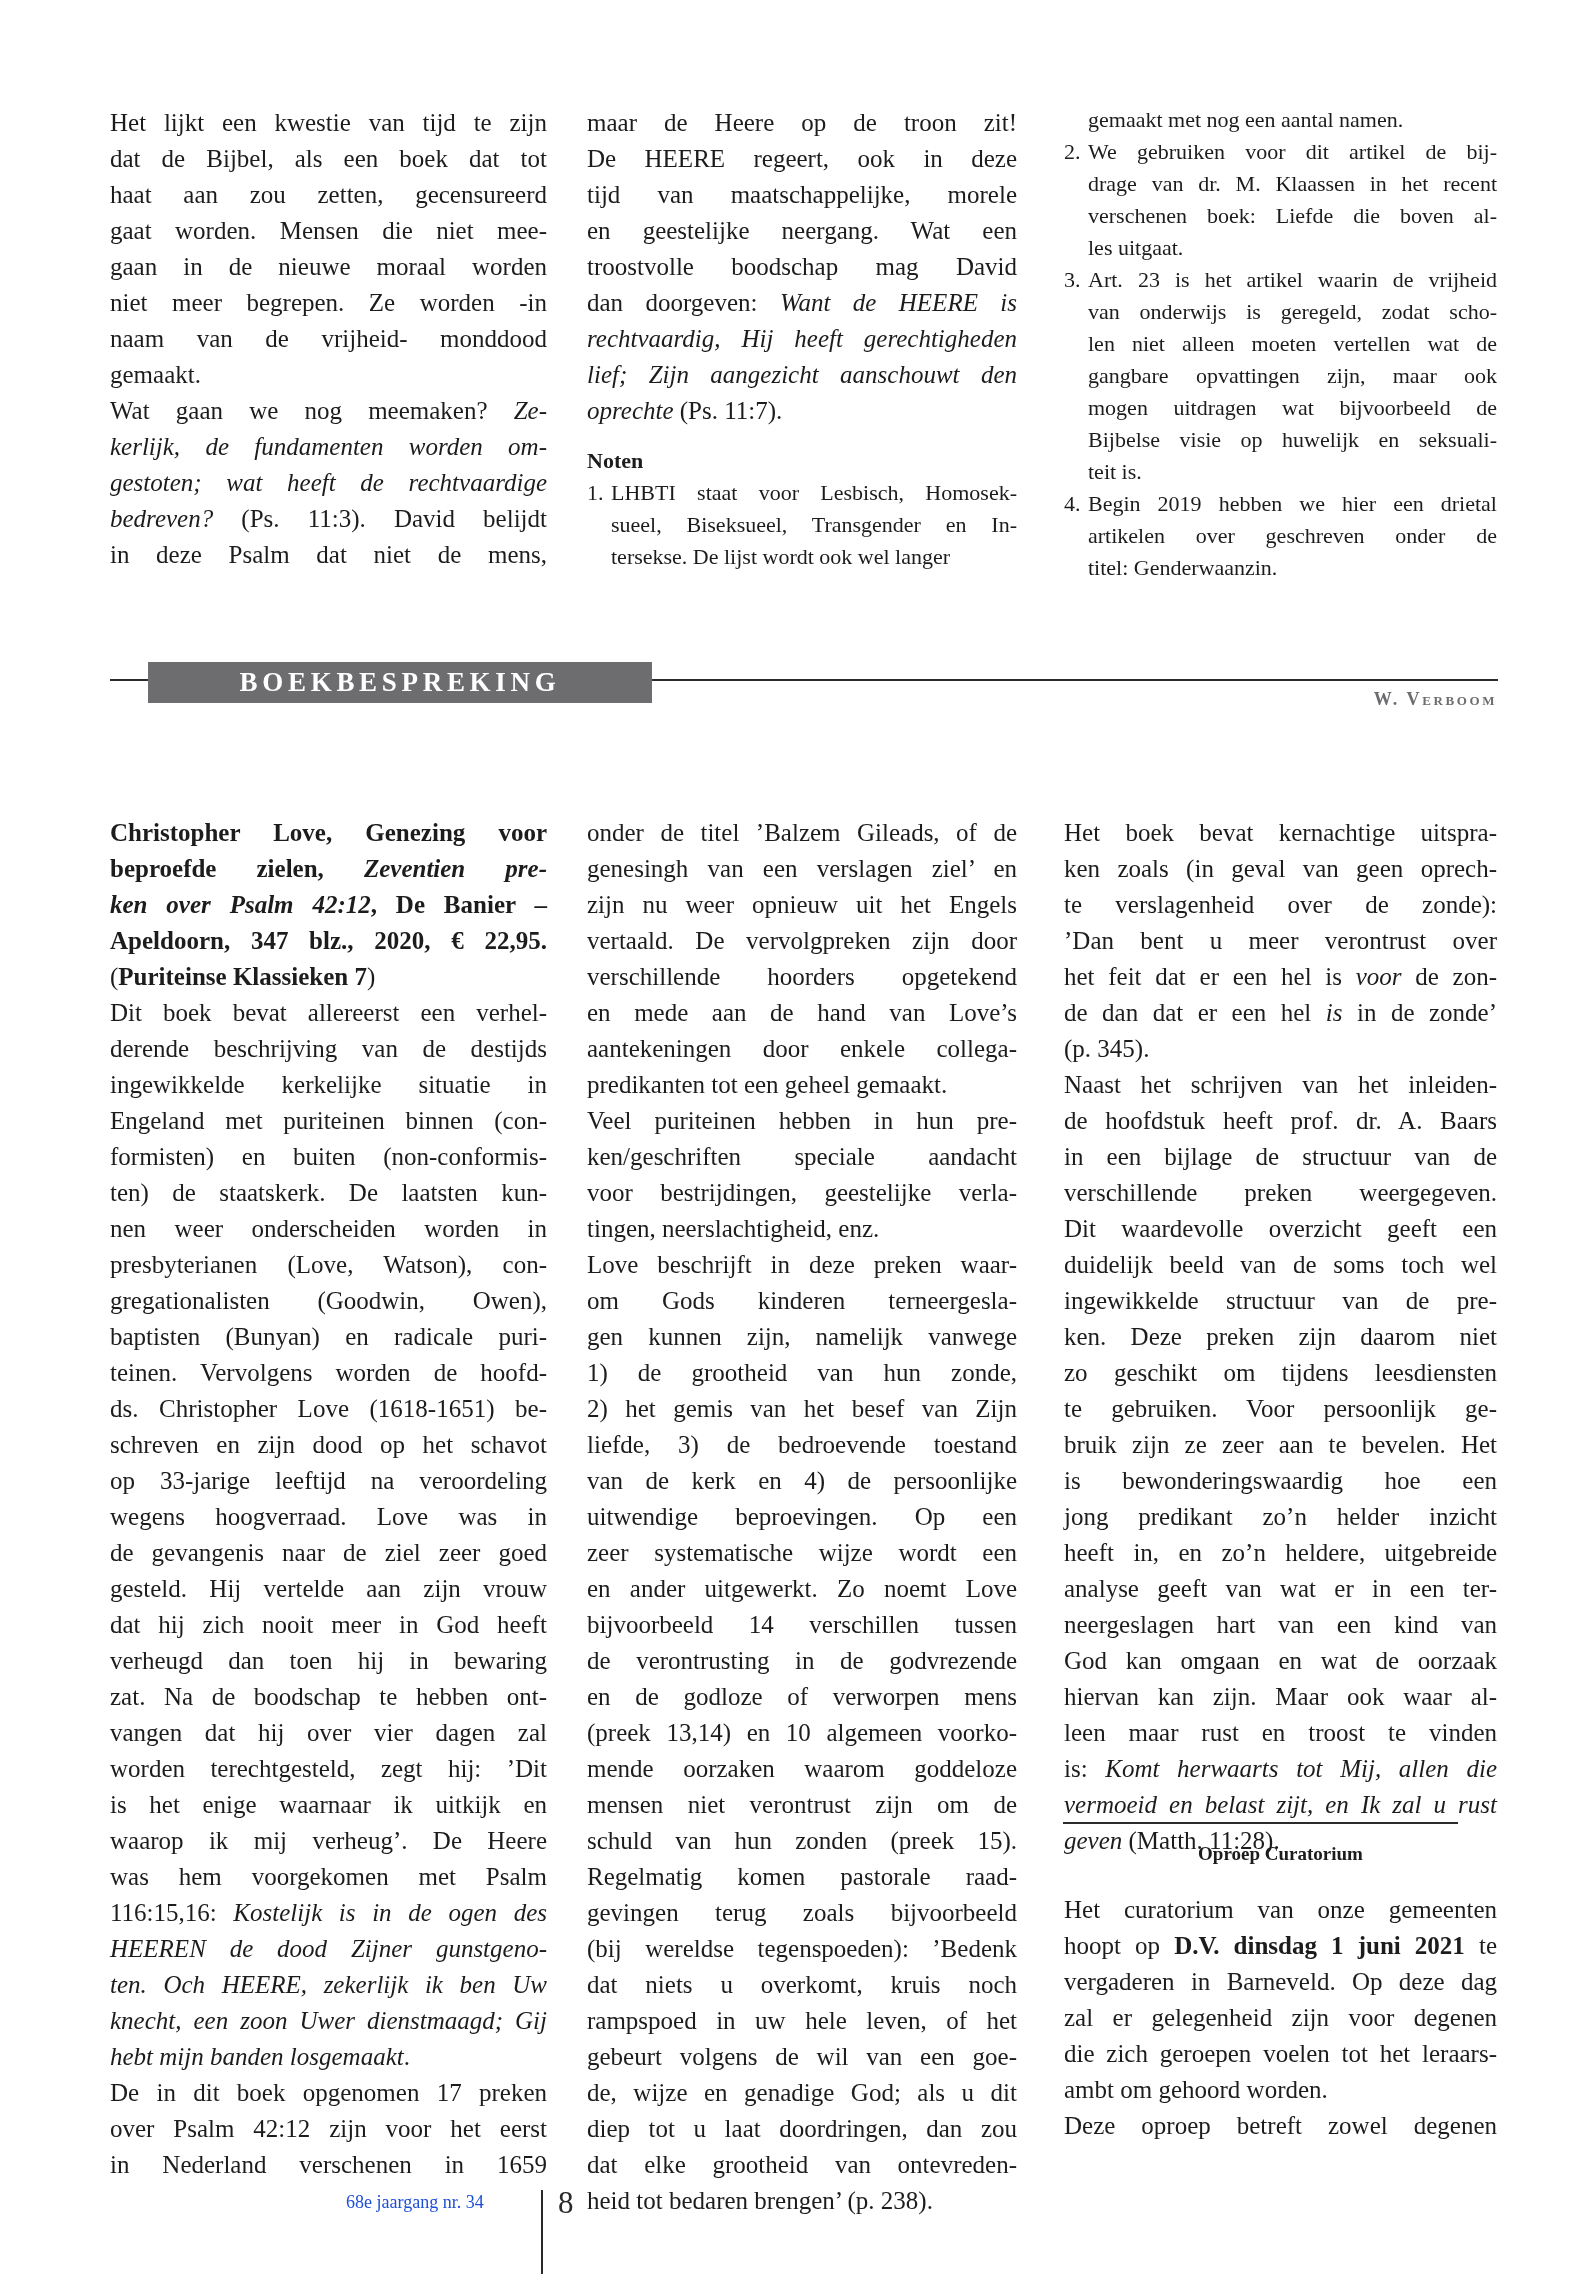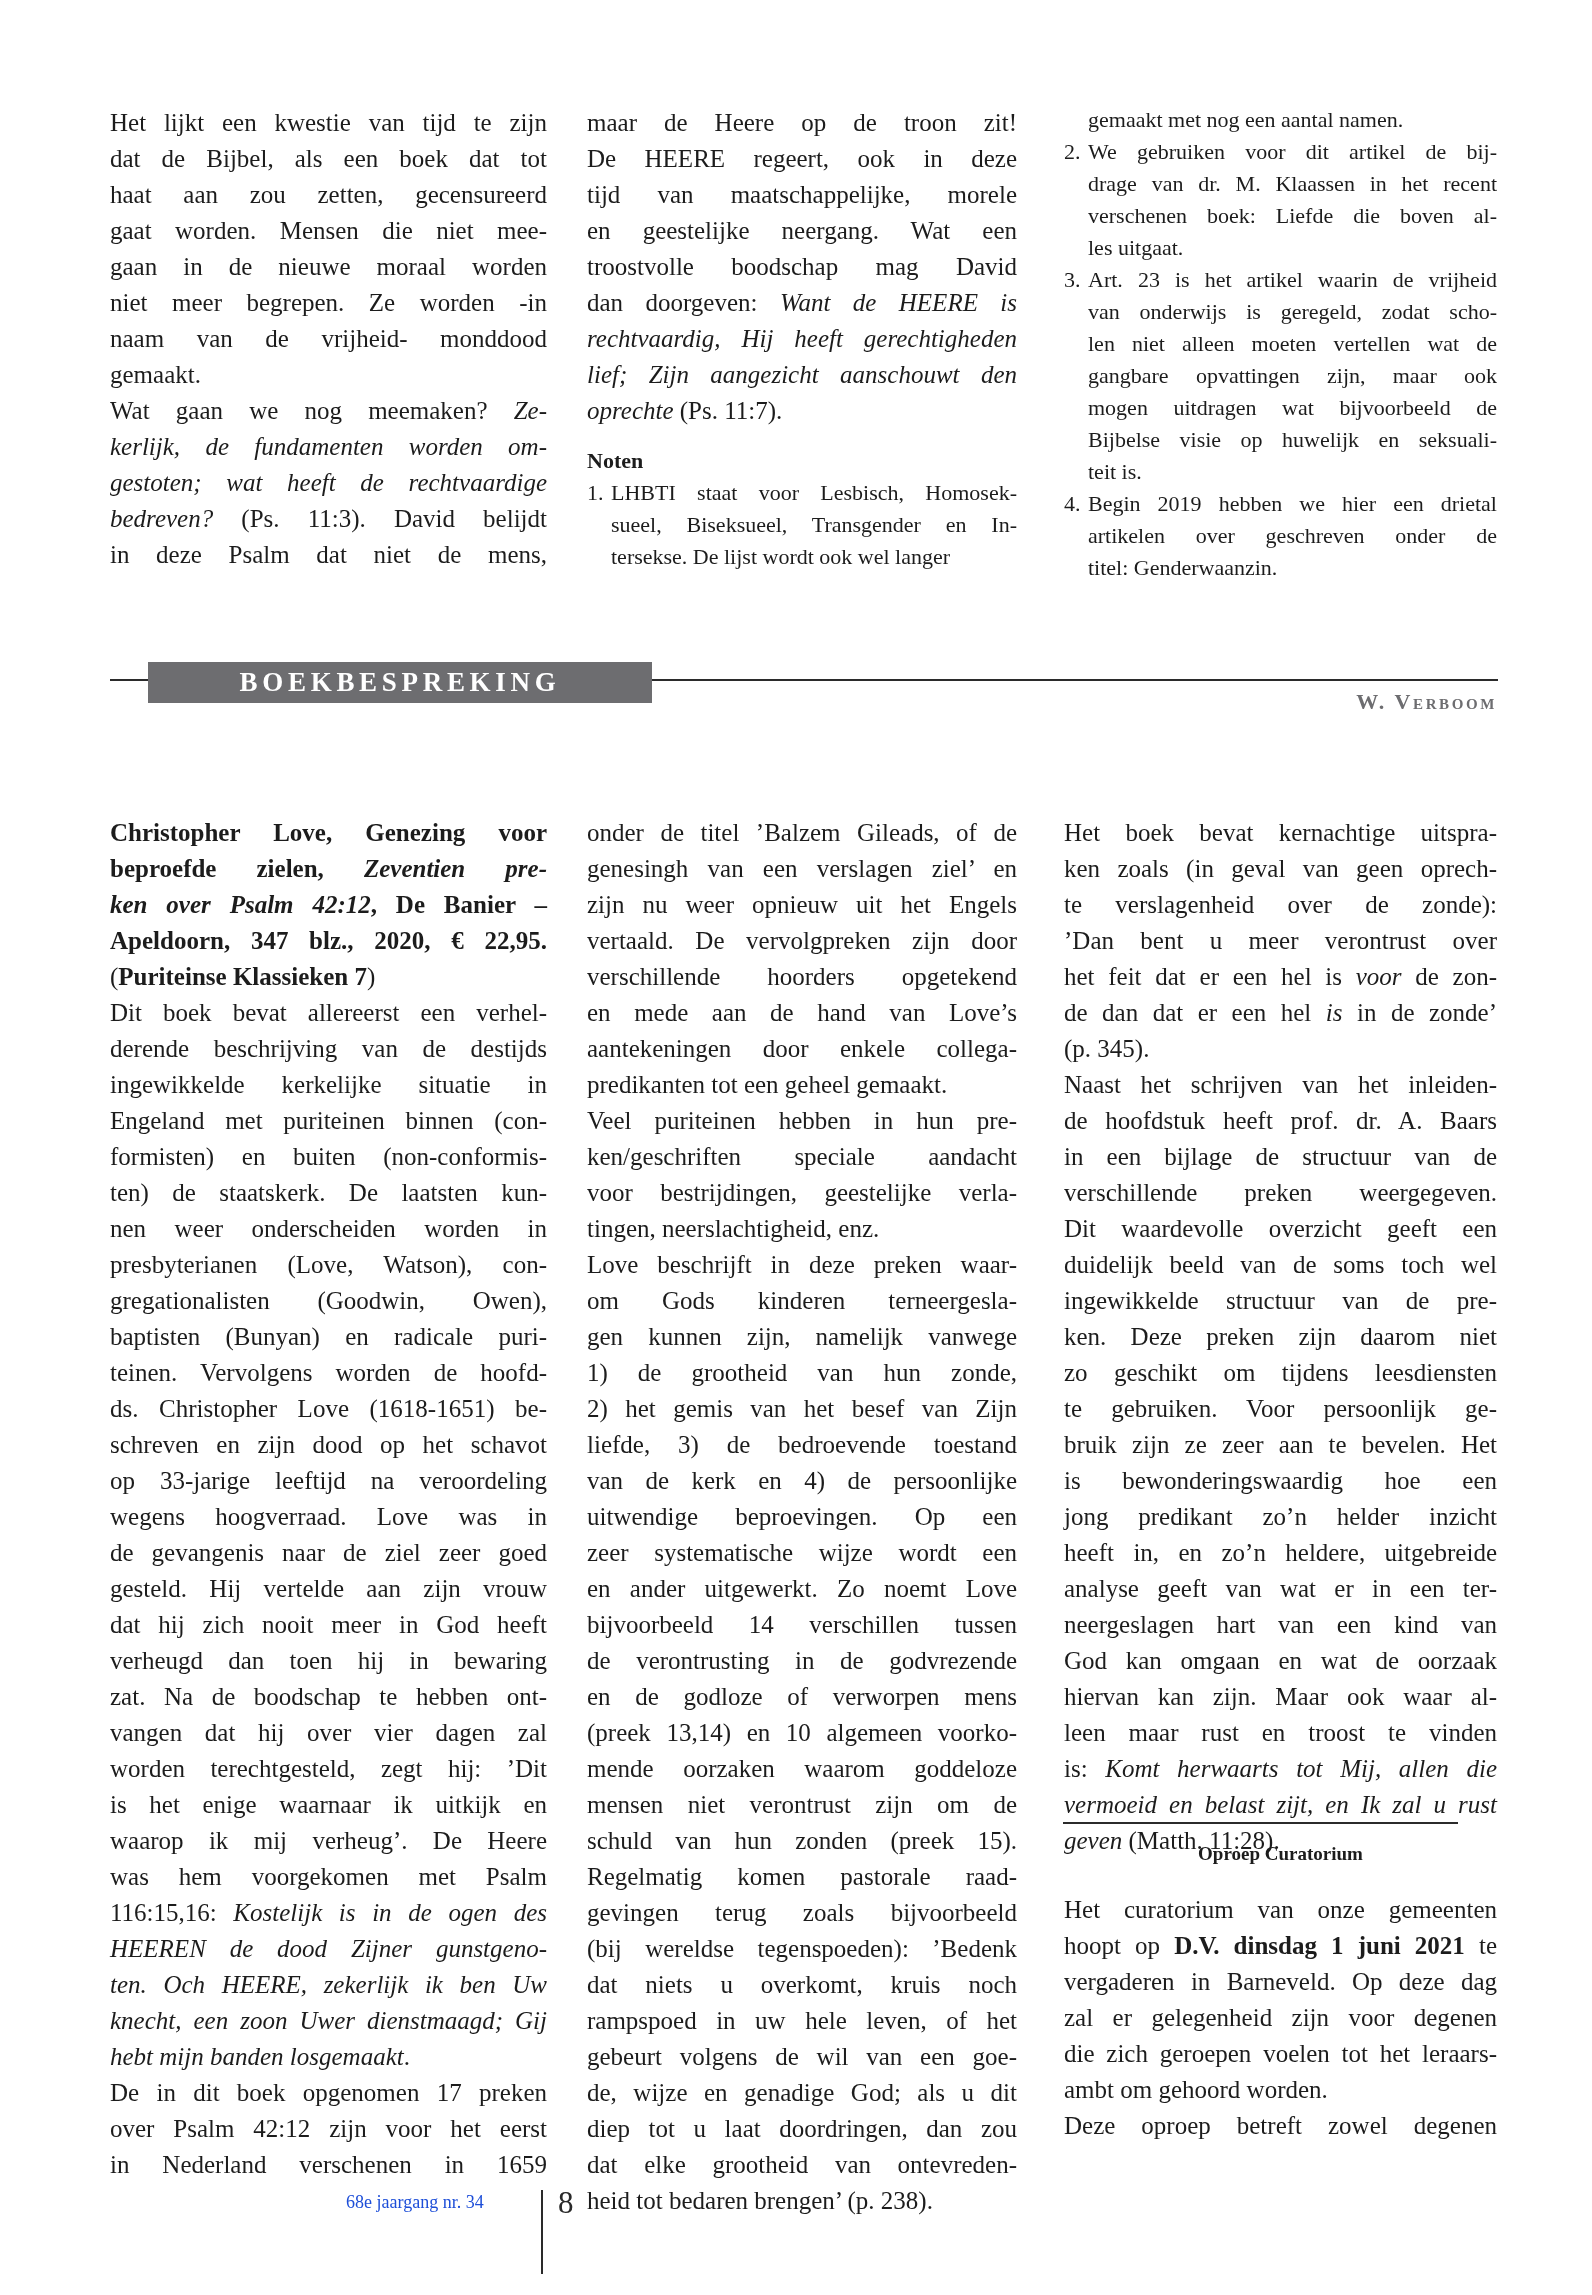--- a/index.html
+++ b/index.html
@@ -33,21 +33,21 @@
   #banner {
     position: absolute; left: 148px; top: 662px; width: 504px; height: 41px;
     background: #6d6d70; color: #ffffff;
     font-family: "Liberation Serif", "DejaVu Serif", serif;
     font-weight: bold; font-size: 27px; letter-spacing: 4.7px;
     display: flex; align-items: center; justify-content: center;
   }
   #author {
     position: absolute; right: 95px; top: 689px;
     font-family: "Liberation Serif", "DejaVu Serif", serif;
-    font-weight: bold; color: #6d6d70; font-size: 22px; letter-spacing: 2.6px;
+    font-weight: bold; color: #6d6d70; font-size: 18px; letter-spacing: 2.6px;
     font-variant: small-caps;
   }
 
   .lower { top: 815px; }
   #col-l1 { left: 110px; width: 437px; }
   #col-l2 { left: 587px; width: 430px; }
   #col-l3 { left: 1064px; width: 433px; }
 
   .b { font-weight: bold; }
   .i { font-style: italic; }

